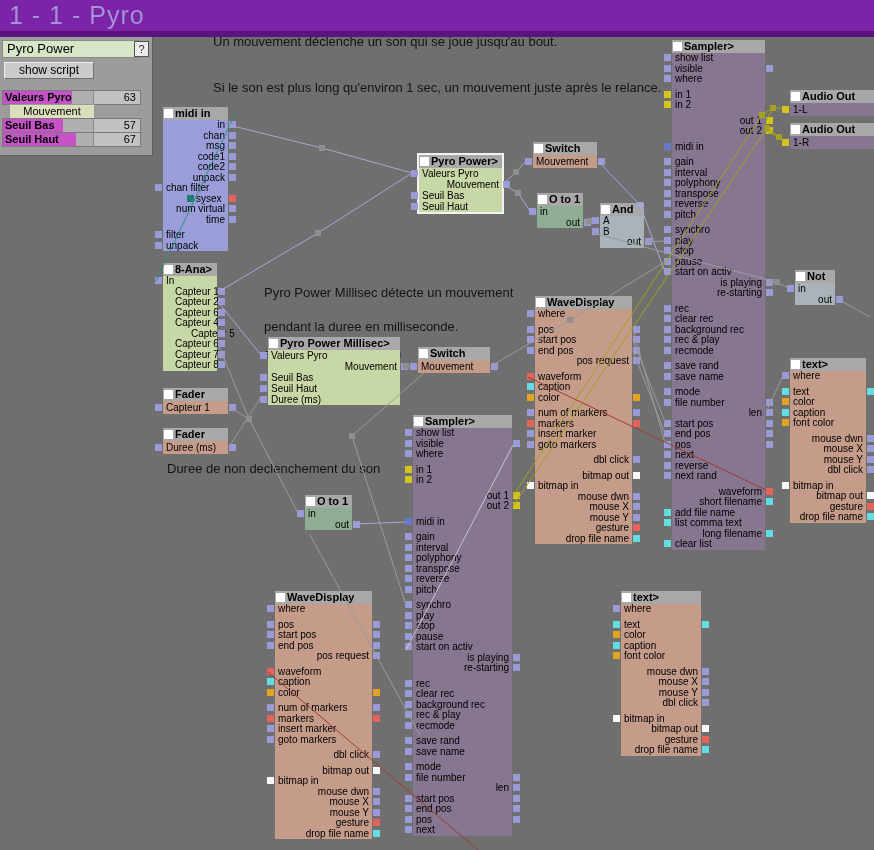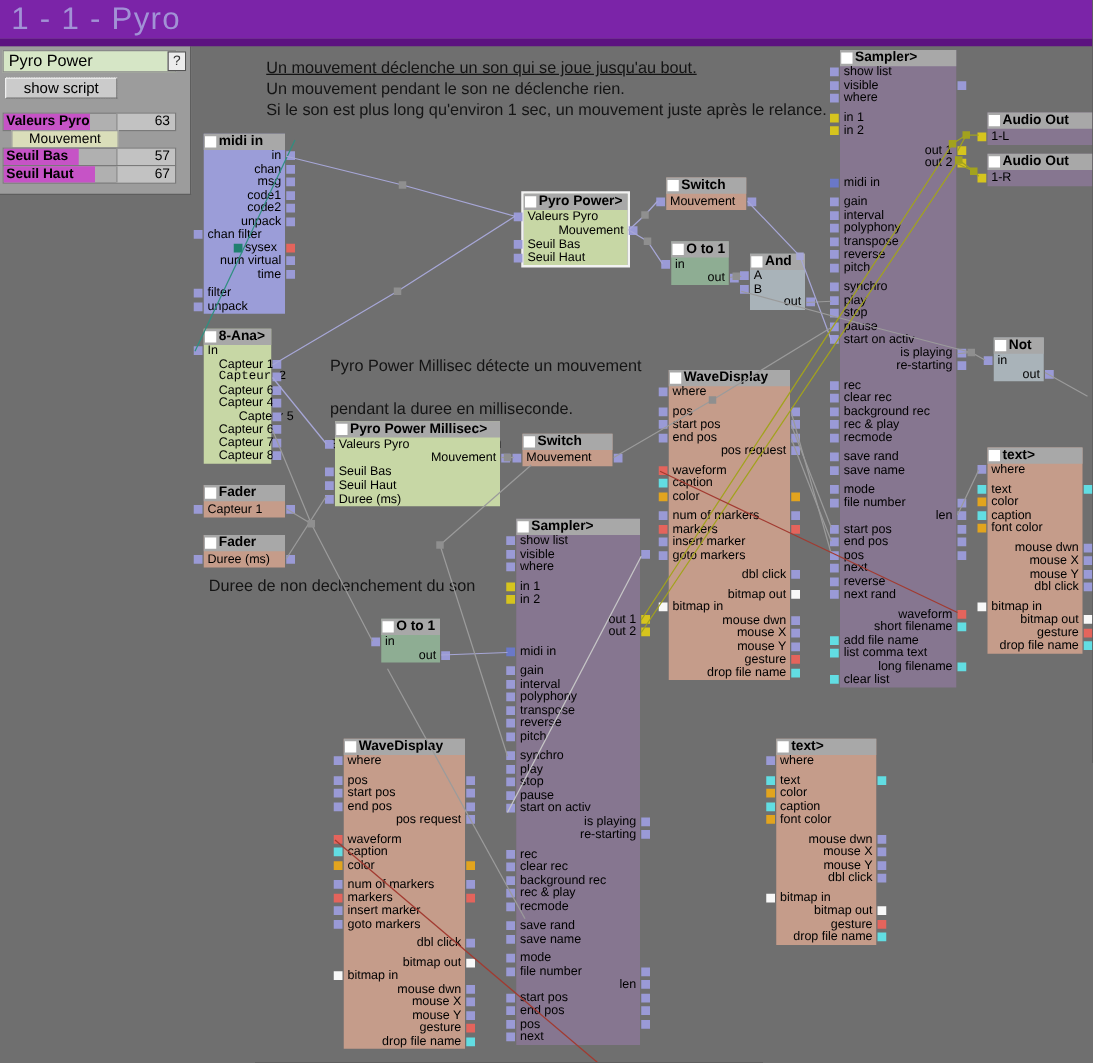--- a/index.html
+++ b/index.html
@@ -121,22 +121,21 @@
       <rect x="774" y="279" width="6" height="6" fill="#8f8f8f"></rect>
       <rect x="315" y="230" width="6" height="6" fill="#8f8f8f"></rect>
       <rect x="319" y="145" width="6" height="6" fill="#8f8f8f"></rect>
       <rect x="567" y="317" width="6" height="6" fill="#8f8f8f"></rect>
       <rect x="637" y="202" width="6" height="6" fill="#a7a7d7"></rect>
       <rect x="759" y="112" width="6" height="6" fill="#a2a21e"></rect>
       <rect x="764" y="125" width="6" height="6" fill="#a2a21e"></rect>
       <rect x="770" y="105" width="6" height="6" fill="#a2a21e"></rect>
       <rect x="776" y="134" width="6" height="6" fill="#a2a21e"></rect>
     </svg>
-<div class="note" style="left: 213px; top: 46px; text-decoration: underline;">Un mouvement déclenche un son qui se joue jusqu'au bout.</div>
-    <div class="note" style="left: 213px; top: 63px;">Un mouvement pendant le son ne déclenche rien.</div>
+<div class="note" style="left: 213px; top: 34px;">Un mouvement déclenche un son qui se joue jusqu'au bout.</div>
     <div class="note" style="left: 213px; top: 80px;">Si le son est plus long qu'environ 1 sec, un mouvement juste après le relance.</div>
     <div class="note" style="left: 264px; top: 285px;">Pyro Power Millisec détecte un mouvement</div>
     <div class="note" style="left: 264px; top: 302px; margin-top: 44px;">et arrête toute détection</div>
     <div class="note" style="left: 264px; top: 319px;">pendant la duree en milliseconde.</div>
     <div class="note" style="left: 167px; top: 461px;">Duree de non declenchement du son</div>
     <div class="module tex" style="left: 163px; top: 107px; width: 65px; background: rgb(155, 157, 216);">
       <div class="mtitle">
         <span class="mcheck"></span>
         <span>midi in</span>
       </div>
@@ -197,21 +196,21 @@
         <span>8-Ana&gt;</span>
       </div>
       <div class="mrow al" style="height: 10.5px;">
         <span>In</span>
         <span class="port pl" style="background: rgb(154, 154, 214);"></span>
       </div>
       <div class="mrow al" style="height: 10.5px; padding-left: 12px;">
         <span>Capteur 1</span>
         <span class="port pr" style="background: rgb(154, 154, 214);"></span>
       </div>
-      <div class="mrow al" style="height: 10.5px; padding-left: 12px; font-family: Liberation Mono, monospace;">
+      <div class="mrow al" style="height: 10.5px; padding-left: 12px;">
         <span>Capteur 2</span>
         <span class="port pr" style="background: rgb(154, 154, 214);"></span>
       </div>
       <div class="mrow al" style="height: 10.5px; padding-left: 12px;">
         <span>Capteur 6</span>
         <span class="port pr" style="background: rgb(154, 154, 214);"></span>
       </div>
       <div class="mrow al" style="height: 10.5px; padding-left: 12px;">
         <span>Capteur 4</span>
         <span class="port pr" style="background: rgb(154, 154, 214);"></span>

